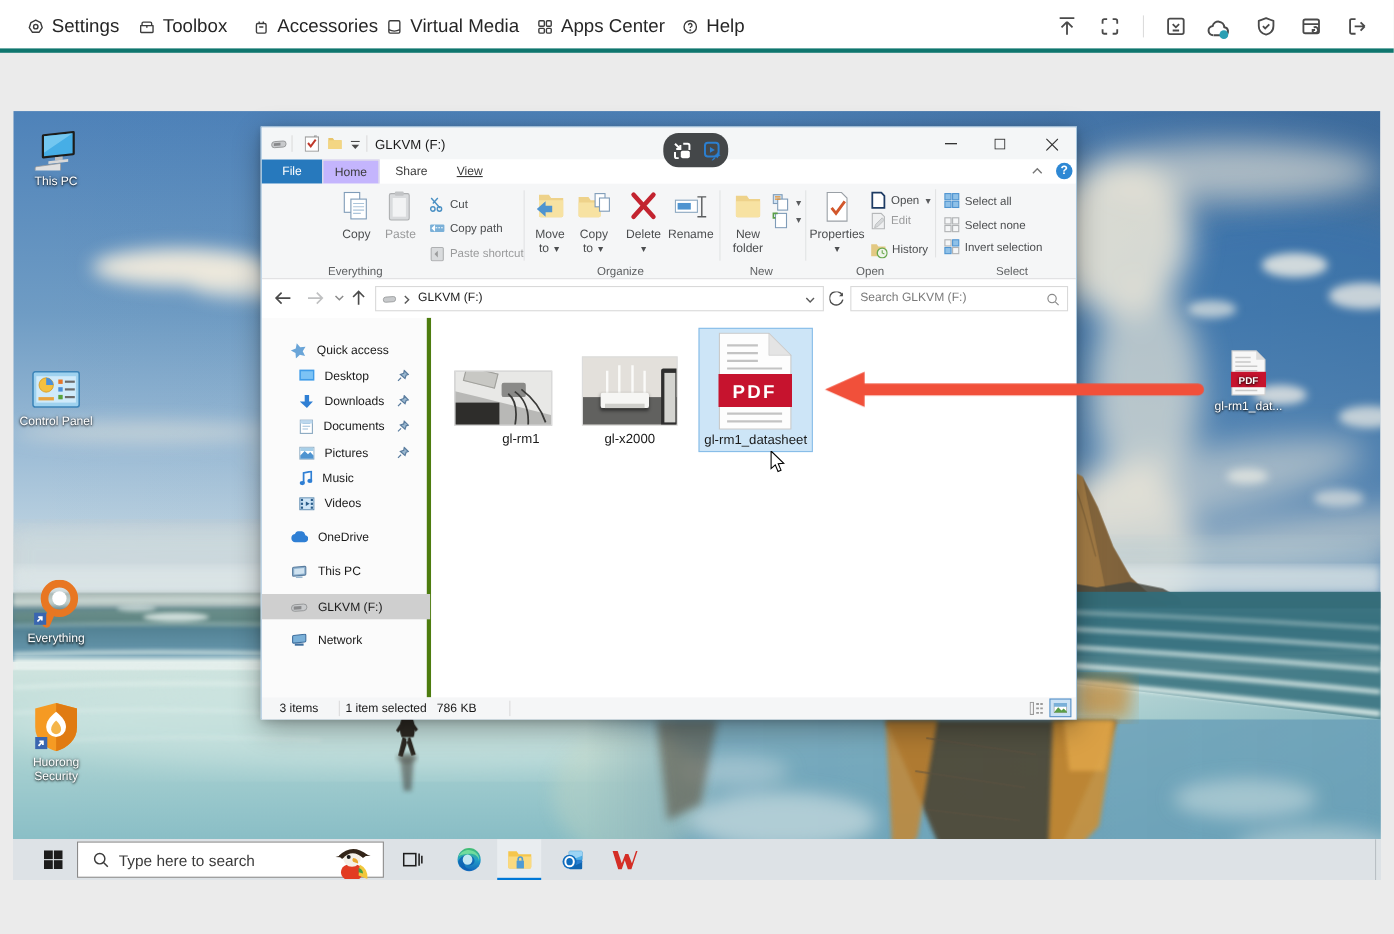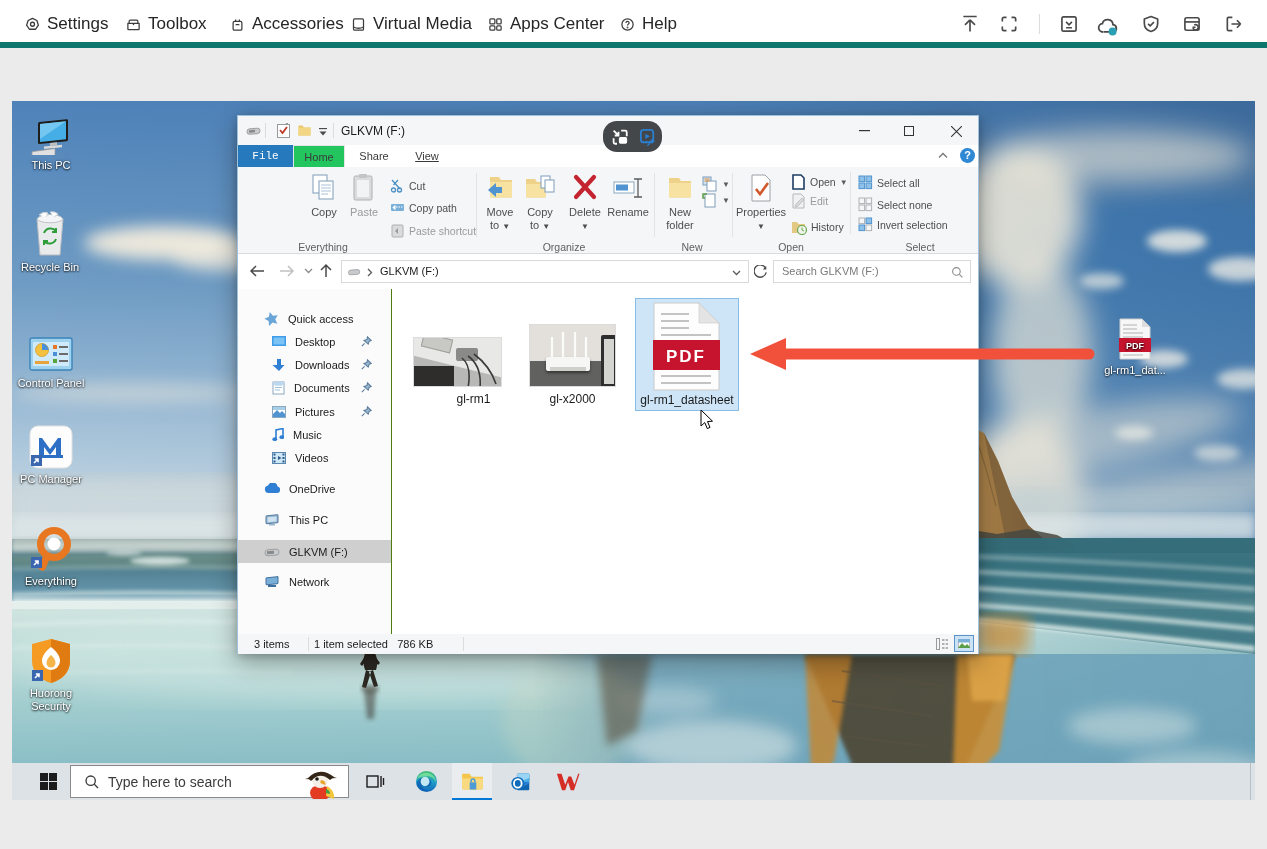--- a/index.html
+++ b/index.html
@@ -2,21 +2,21 @@
 <html><head>
 <meta charset="utf-8">
 <style>
 * { margin:0; padding:0; box-sizing:border-box; }
 html,body { width:1267px; height:849px; overflow:hidden; background:#ebebeb;
   font-family:"Liberation Sans", sans-serif; }
 #page { position:absolute; left:0; top:0; width:1267px; height:849px; }
 
 
 #topbar { position:absolute; left:0; top:0; width:1267px; height:48px; background:#fff;
-  border-bottom:6px solid #0f766e; }
+  border-bottom:4px solid #0f766e; }
 .mi { position:absolute; top:0; height:48px; display:flex; align-items:center; gap:7px;
   color:#262626; font-size:17px; }
 .mi svg { display:block; }
 .ri { position:absolute; top:14px; }
 
 
 #desktop { position:absolute; left:12px; top:101px; width:1243px; height:699px; overflow:hidden; }
 #wall { position:absolute; left:0; top:0; }
 
 
@@ -41,21 +41,21 @@
 .wtab { position:absolute; top:0; height:22px; display:flex; align-items:center; justify-content:center; color:#3b3b3b; }
 #wribbon { position:absolute; left:0; top:51px; width:740px; height:87px; background:#f5f6f7;
   border-bottom:1px solid #dadbdc; color:#4c4e50; }
 .rgl { position:absolute; top:74px; font-size:10.5px; color:#5e6062; text-align:center; }
 .rdiv { position:absolute; top:6px; height:64px; width:1px; background:#e2e3e4; }
 .rbig { position:absolute; text-align:center; line-height:13px; }
 .rsm { position:absolute; display:flex; align-items:center; gap:4px; font-size:10.5px; }
 #waddr { position:absolute; left:0; top:138px; width:740px; height:35px; background:#fff; }
 .abox { position:absolute; top:6px; height:23px; background:#fff; border:1px solid #d9d9d9; }
 #wnav { position:absolute; left:0; top:173px; width:154px; height:345px; background:#fbfbfb;
-  border-right:1px solid #4d7c0f; }
+  border-right:4px solid #4d7c0f; }
 .nrow { position:absolute; left:0; width:153px; height:23px; display:flex; align-items:center; }
 .nrow svg { margin-right:9px; }
 #wfiles { position:absolute; left:154px; top:173px; width:586px; height:345px; background:#fff; }
 .flabel { position:absolute; font-size:12px; color:#1a1a1a; text-align:center; }
 #wstatus { position:absolute; left:0; top:518px; width:740px; height:20px; background:#f5f6f7;
   font-size:11px; color:#1a1a1a; }
 </style>
 </head>
 <body>
 <div id="page">
@@ -319,66 +319,40 @@
               <rect x="14" y="33" width="18" height="2.5" fill="#d8d8d8"></rect>
             </g>
             <g transform="skewY(-8)">
               <rect x="2" y="37" width="23" height="7" rx="1" fill="#e0e0e0" stroke="#9a9a9a" stroke-width=".7"></rect>
             </g>
           </svg>
     </div>
         <div>This PC</div>
       </div>
 
-    <div class="dic" style="left:0px; top:110px;">
-        <div class="ig">
-      <svg width="40" height="48" viewBox="0 0 40 48">
-            <path d="M7 10 L33 10 L30 46 L10 46 Z" fill="#e8eaec" stroke="#b9bcbf" stroke-width="1"></path>
-            <path d="M7 10 C10 4 30 4 33 10 C30 15 10 15 7 10 Z" fill="#f4f5f6" stroke="#c0c3c6" stroke-width="1"></path>
-            <path d="M9 6 q4 -4 9 -2 l-2 4 M20 3 q5 -1 8 2 l-4 3" fill="#fff" stroke="#cfd2d4" stroke-width="1"></path>
-            <g fill="none" stroke="#2e9e3a" stroke-width="2">
-              <path d="M14 24 a7 7 0 0 1 12 -2 M26 19 v4 h-4"></path>
-              <path d="M26 30 a7 7 0 0 1 -12 2 M14 36 v-4 h4"></path>
-            </g>
-          </svg>
-    </div>
-        <div>Recycle Bin</div>
-      </div>
 
     <div class="dic" style="left:1px; top:226px;">
         <div class="ig">
       <svg width="44" height="36" viewBox="0 0 44 36">
             <rect x="1" y="1" width="42" height="32" rx="2" fill="#9fd2ef" stroke="#3c84b8" stroke-width="1.4"></rect>
             <rect x="4" y="5" width="36" height="24" fill="#cfeafa"></rect>
             <circle cx="13" cy="13" r="6.5" fill="#f4c03f" stroke="#d79c22" stroke-width=".8"></circle>
             <path d="M13 6.5 A6.5 6.5 0 0 1 19.5 13 L13 13 Z" fill="#4a90d9"></path>
             <rect x="24" y="8" width="4" height="4" fill="#e6762a"></rect>
             <rect x="30" y="9" width="9" height="2" fill="#6b6b6b"></rect>
             <rect x="24" y="15" width="4" height="4" fill="#4a90d9"></rect>
             <rect x="30" y="16" width="9" height="2" fill="#6b6b6b"></rect>
             <rect x="24" y="22" width="4" height="4" fill="#57a33c"></rect>
             <rect x="30" y="23" width="9" height="2" fill="#6b6b6b"></rect>
             <rect x="6" y="24" width="14" height="3" fill="#e8a33d"></rect>
           </svg>
     </div>
         <div>Control Panel</div>
       </div>
 
-    <div class="dic" style="left:1px; top:322px;">
-        <div class="ig">
-      <svg width="44" height="44" viewBox="0 0 44 44">
-            <rect x="1" y="1" width="42" height="42" rx="8" fill="#fdfdfd" stroke="#e0e0e0"></rect>
-            <path d="M10 32 V13 l3 0 8 11 8-11 3 0 V32 h-5 V22 l-6 8 -6 -8 V32 Z" fill="#2d6fc4"></path>
-            <rect x="10" y="30" width="24" height="3" fill="#2d6fc4"></rect>
-            <rect x="2" y="30" width="11" height="11" fill="#3a66b0"></rect>
-            <path d="M5 38 l4 -4 m0 3.2 v-3.2 h-3.2" stroke="#fff" stroke-width="1.6" fill="none"></path>
-          </svg>
-    </div>
-        <div>PC Manager</div>
-      </div>
 
     <div class="dic" style="left:1px; top:424px;">
         <div class="ig">
       <svg width="44" height="44" viewBox="0 0 44 44">
             <circle cx="25" cy="17" r="13.5" fill="none" stroke="#e87722" stroke-width="7"></circle>
             <path d="M16 26 L8 38 a4 4 0 0 0 6 4.5 L21 31 Z" fill="#e87722" transform="rotate(-8 16 28)"></path>
             <circle cx="25" cy="17" r="6.5" fill="#fff"></circle>
             <rect x="2" y="30" width="11" height="11" fill="#3a66b0"></rect>
             <path d="M5 38 l4 -4 m0 3.2 v-3.2 h-3.2" stroke="#fff" stroke-width="1.6" fill="none"></path>
           </svg>
@@ -565,22 +539,22 @@
         </svg>
       <svg style="position:absolute;left:666px;top:10px" width="10" height="10" viewBox="0 0 10 10" fill="none" stroke="#333">
           <rect x="0.5" y="0.5" width="9" height="9"></rect>
         </svg>
       <svg style="position:absolute;left:713px;top:10px" width="11" height="11" viewBox="0 0 11 11" stroke="#333" stroke-width="1.1">
           <path d="M0 0 L11 11 M11 0 L0 11"></path>
         </svg>
     </div>
 
     <div id="wtabs">
-      <div class="wtab" style="left:0;width:55px;background:#2779bd;color:#fff;font-family:Liberation Mono, monospace;">File</div>
-      <div class="wtab" style="left:55px;width:52px;background:#22c55e;border:1px solid #e4e5e6;border-bottom:none;">Home</div>
+      <div class="wtab" style="left:0;width:55px;background:#2779bd;color:#fff;">File</div>
+      <div class="wtab" style="left:55px;width:52px;background:#c4b5fd;border:1px solid #e4e5e6;border-bottom:none;">Home</div>
       <div class="wtab" style="left:111px;width:50px;">Share</div>
       <div class="wtab" style="left:166px;width:46px;text-decoration:underline;">View</div>
       <svg style="position:absolute;left:700px;top:7px" width="10" height="7" viewBox="0 0 10 7" fill="none" stroke="#777" stroke-width="1.3">
           <path d="M1 5.5 L5 1.5 L9 5.5"></path>
         </svg>
       <div style="position:absolute;left:722px;top:3px;width:15px;height:15px;border-radius:50%;background:#2e88d4;color:#fff;font-size:11px;font-weight:bold;text-align:center;line-height:15px;">?</div>
     </div>
 
     <div id="wribbon">
 

